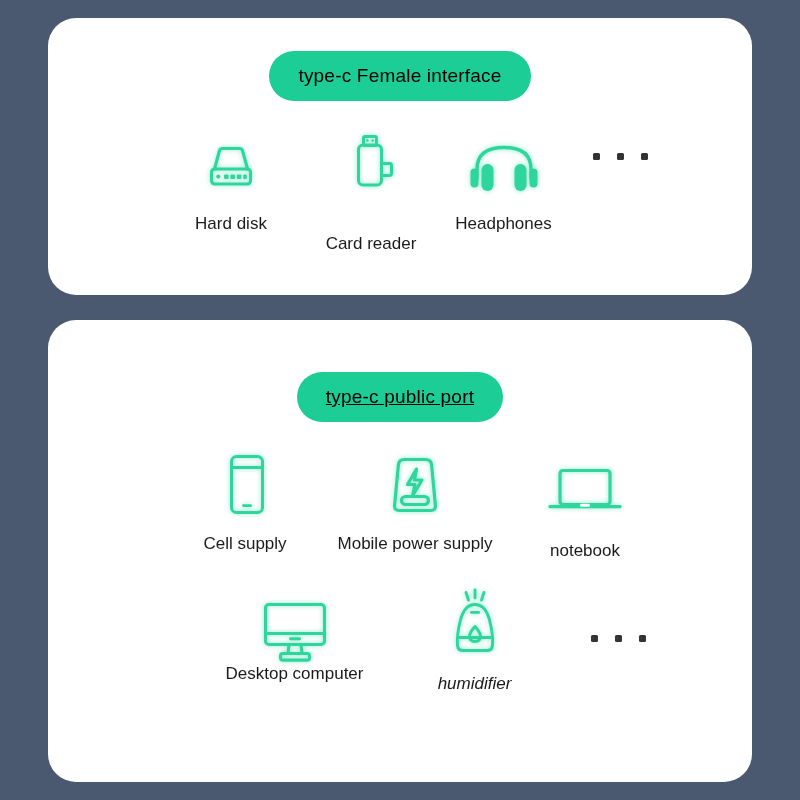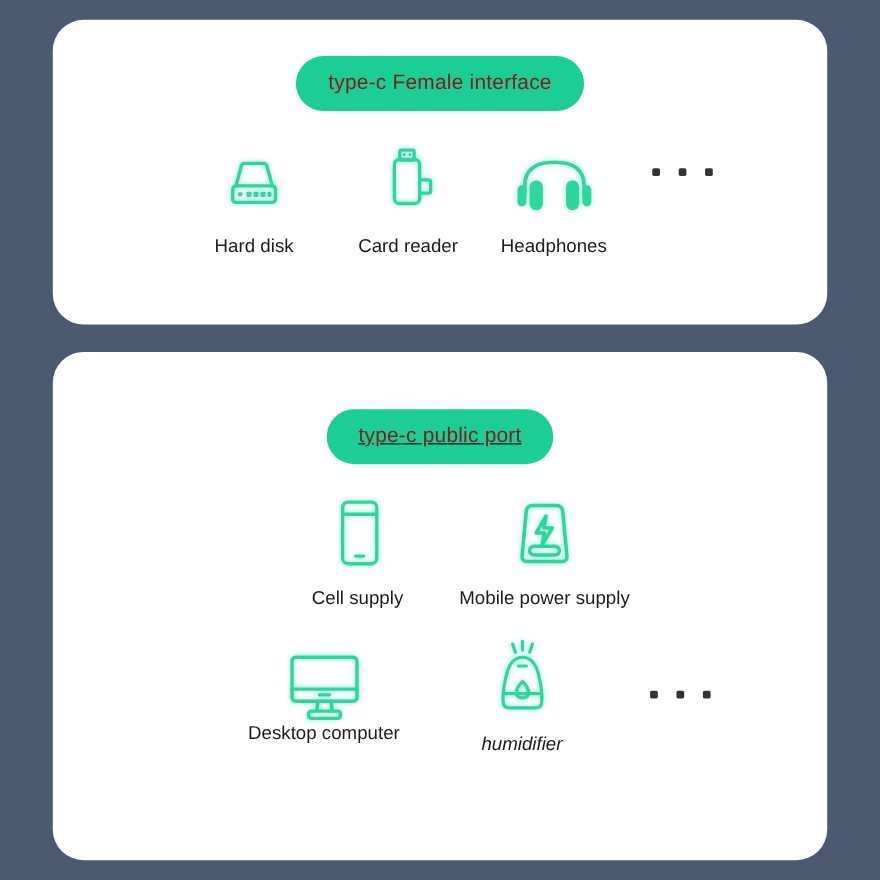--- a/index.html
+++ b/index.html
@@ -32,21 +32,21 @@
   }
   .card-female { height: 277px; }
   .card-public { height: 462px; }
 
   .pill-row {
     display: flex;
     justify-content: center;
   }
   .pill {
     background: #1ccd95;
-    color: #7f1d1d;
+    color: #000000;
     border-radius: 999px;
     font-size: 19px;
     letter-spacing: .2px;
     line-height: 1;
     padding: 15px 29px 16px 29px;
     white-space: nowrap;
   }
   .card-female .pill-row { margin-top: 33px; }
   .card-public .pill-row { margin-top: 52px; text-decoration: underline; }
 
@@ -87,21 +87,21 @@
 
   
   .glow { filter: drop-shadow(0 0 2.5px rgba(46, 214, 158, .55)); }
 
   
   .row-female {
     margin-top: 22px;
     padding: 0 10px 0 14px;
   }
   .row-female .item-harddisk   { width: 150px; }
-  .row-female .item-cardreader { width: 130px; }
+  .row-female .item-cardreader { width: 130px; gap: 20px; }
   .row-female .item-headphones { width: 135px; }
   .row-female .item-docking    { width: 165px; margin-left: 10px; }
   .row-female .icon-box        { height: 76px; }
   .row-female .label           { margin-top: 16px; }
   .row-female .dots            { margin-left: 22px; margin-top: 30px; }
 
   .row-public-a {
     margin-top: 26px;
     padding-left: 30px;
   }
@@ -226,20 +226,30 @@
               <path d="M15.6 55.5 L19.4 15 Q19.8 9.5 25.3 9.5 L46.7 9.5 Q52.2 9.5 52.6 15 L56.4 55.5
                        Q56.8 60.5 51.8 60.5 L20.2 60.5 Q15.2 60.5 15.6 55.5 Z"></path>
               <path d="M37.5 19 L28.5 34.5 L36 34.5 L33.5 46 L43 30 L35.5 30 Z"></path>
               <rect x="22.5" y="46.5" width="27" height="8" rx="4"></rect>
             </g>
           </svg>
         </div>
         <div class="label">Mobile power supply</div>
       </div>
 
+      <div class="item item-notebook">
+        <div class="icon-box">
+          <svg class="glow" width="84" height="58" viewBox="0 0 84 58">
+            <rect x="17" y="8.5" width="50" height="34" rx="3" fill="none" stroke="#2ed69e" stroke-width="3.2" stroke-linejoin="round"></rect>
+            <path d="M7 44.6 L77 44.6" stroke="#2ed69e" stroke-width="3.4" stroke-linecap="round"></path>
+            <rect x="37" y="41.8" width="10" height="3" rx="1.5" fill="#ffffff"></rect>
+          </svg>
+        </div>
+        <div class="label">notebook</div>
+      </div>
 
     </div>
 
     <div class="items row-public-b">
 
       <div class="item item-desktop">
         <div class="icon-box">
           <svg class="glow" width="84" height="68" viewBox="0 0 84 68">
             <g fill="none" stroke="#2ed69e" stroke-width="3.1" stroke-linecap="round" stroke-linejoin="round">
               <rect x="12.5" y="7.5" width="59" height="40" rx="3.4"></rect>

